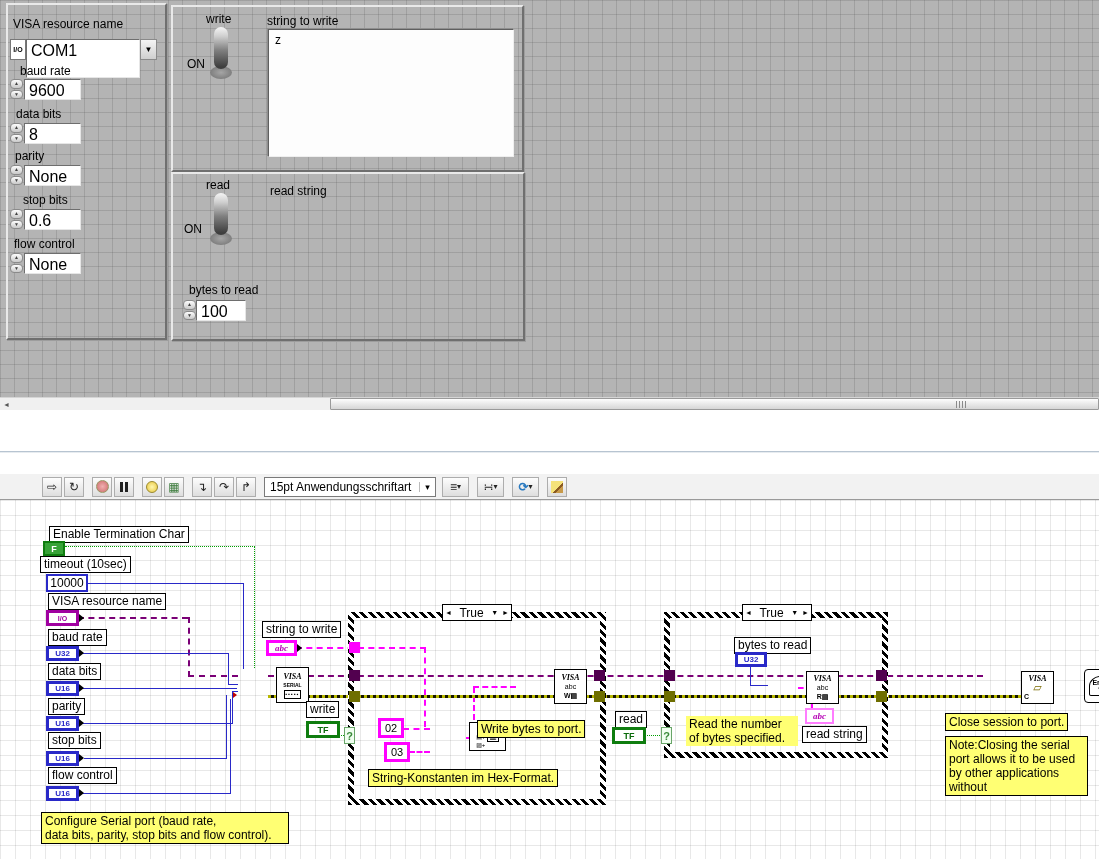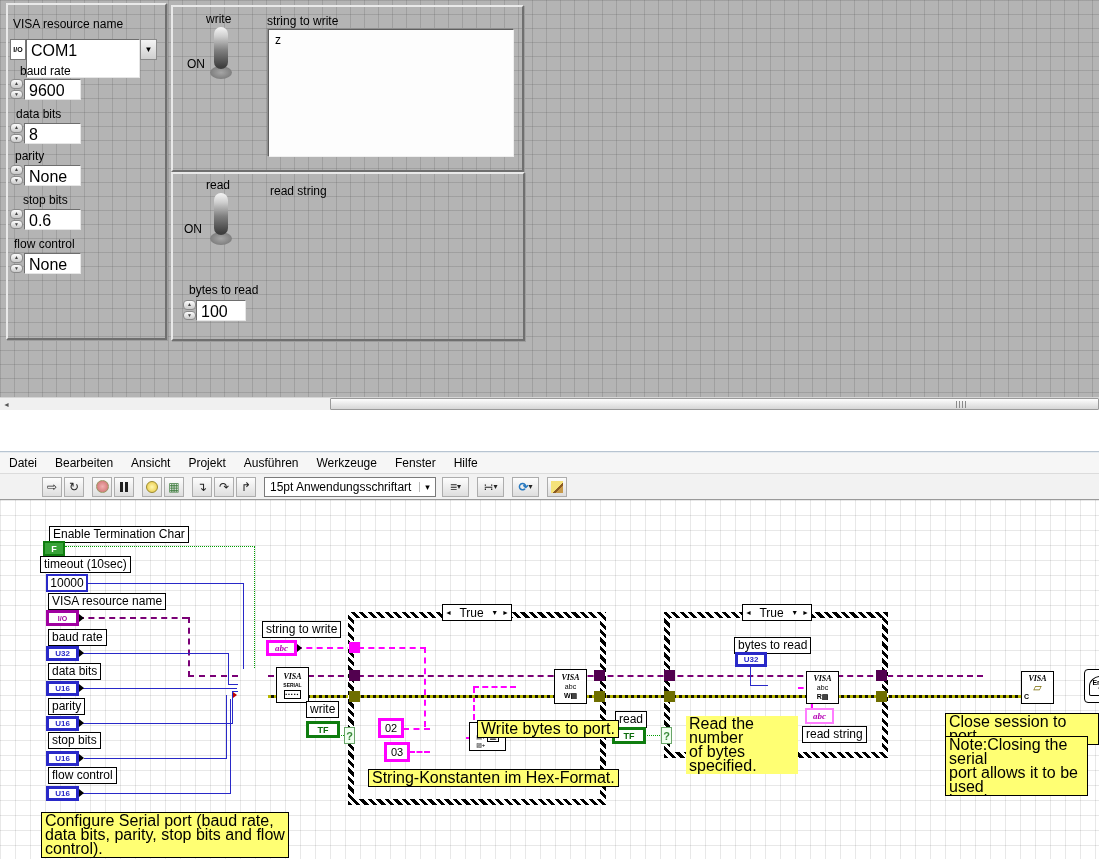--- a/index.html
+++ b/index.html
@@ -74,21 +74,21 @@
   .bulb{width:10px;height:10px;border-radius:50%;background:radial-gradient(#fff7b0,#e8c63a);border:1px solid #9a8a30;}
   .broom{width:12px;height:12px;background:linear-gradient(135deg,#f5e27a 0 55%,#8a5a22 55% 70%,#c89a4a 70%);}
 
   
   #bd{left:0;top:500px;width:1099px;height:359px;background-color:#fff;
     background-image:linear-gradient(rgba(0,0,0,.09) 1px,transparent 1px),
                      linear-gradient(90deg,rgba(0,0,0,.09) 1px,transparent 1px);
     background-size:15px 15px;}
   .bd-label{background:#fff;border:1px solid #000;font-size:12px;line-height:13px;
     padding:1px 3px;white-space:nowrap;z-index:6;}
-  .yc{background:#ffff73;font-size:16px;line-height:14px;padding:1px 3px;
+  .yc{background:#ffff73;font-size:12px;line-height:14px;padding:1px 3px;
     white-space:pre-line;z-index:6;color:#000;}
   .yc-b{border:1px solid #000;}
   .term{background:#fff;box-sizing:border-box;display:flex;align-items:center;
     justify-content:center;z-index:6;font-weight:bold;}
   .t-blue{border:3px solid #2929c8;color:#2929c8;font-size:8px;}
   .t-pink{border:3px solid #ff00ff;color:#b500b5;font-size:9px;
     font-family:"Liberation Serif",serif;font-style:italic;}
   .t-pink-ind{border:2px solid #ff7dff;color:#b500b5;font-size:9px;
     font-family:"Liberation Serif",serif;font-style:italic;}
   .t-green{border:3px solid #0f7d0f;color:#0b6b0b;font-size:9px;}
@@ -207,30 +207,20 @@
 
   <div id="fp-scrollbar" class="abs">
     <div class="abs sb-btn" style="left:0;top:0;">◄</div>
     <div class="abs sb-thumb">
       <div class="abs sb-grip"></div>
     </div>
   </div>
 
   <div id="glass-sep" class="abs"></div>
 
-  <div id="menubar" class="abs">
-    <span class="menu-item">Datei</span>
-    <span class="menu-item">Bearbeiten</span>
-    <span class="menu-item">Ansicht</span>
-    <span class="menu-item">Projekt</span>
-    <span class="menu-item">Ausführen</span>
-    <span class="menu-item">Werkzeuge</span>
-    <span class="menu-item">Fenster</span>
-    <span class="menu-item">Hilfe</span>
-  </div>
 
   <div id="tbar" class="abs">
     <span style="width:42px;"></span>
     <span class="tbtn">
         <span>⇨</span>
       </span>
     <span class="tbtn">
         <span>↻</span>
       </span>
     <span class="tsep"></span>

